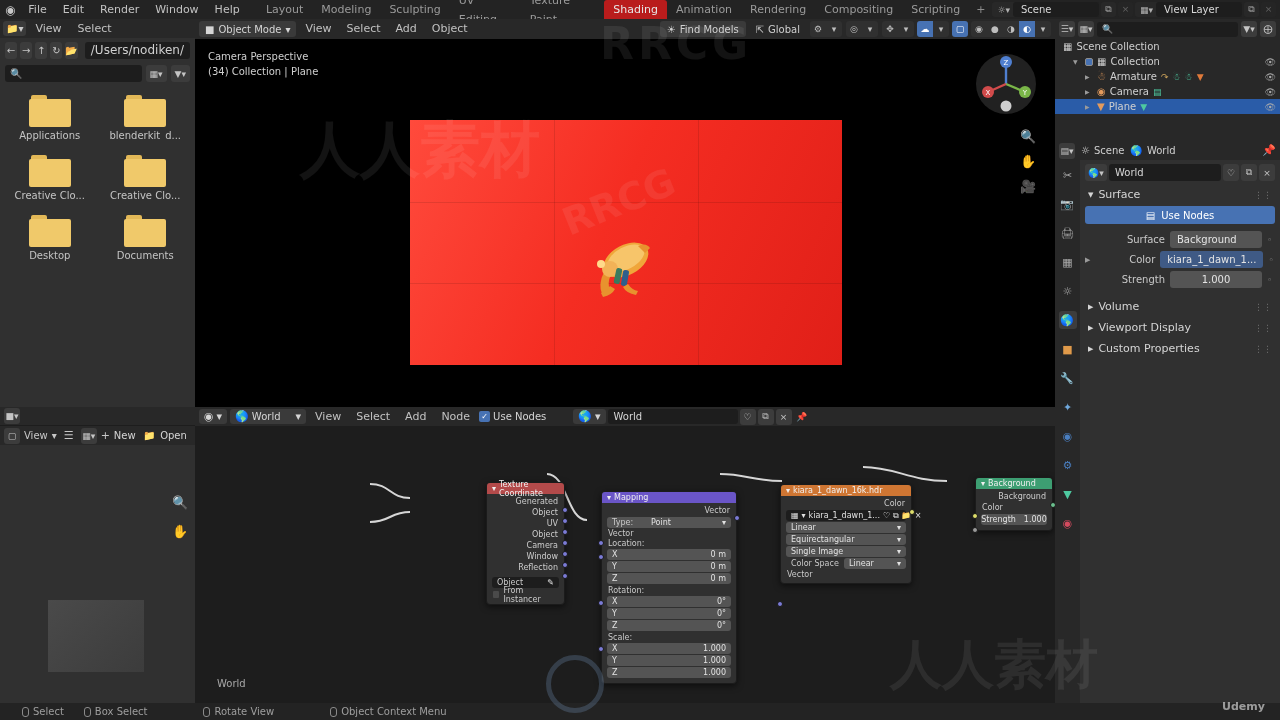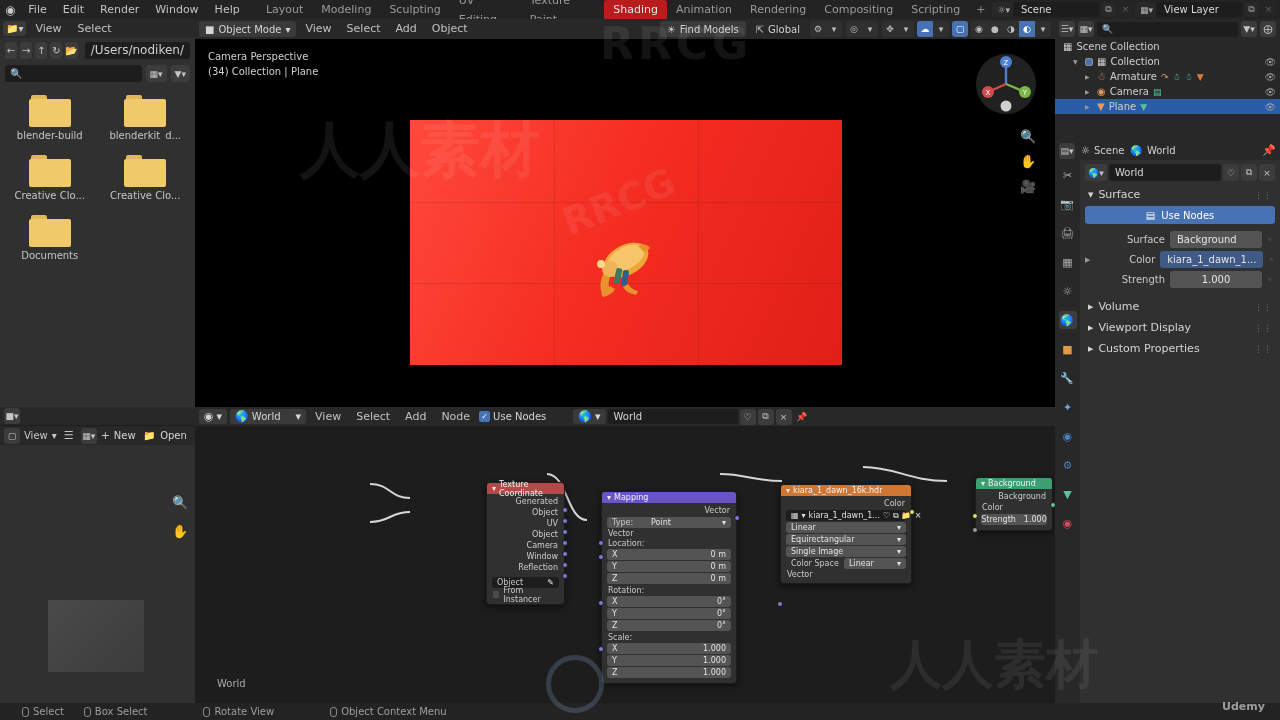--- a/index.html
+++ b/index.html
@@ -225,21 +225,21 @@
       </div>
       <div class="smallbtn">▦▾</div>
       <div class="smallbtn">▼▾</div>
     </div>
     <div class="fb-grid">
       <div class="fb-item">
         <div class="folder">
             <div class="tab"></div>
             <div class="body"></div>
           </div>
-        <div class="fb-label">blender-build</div>
+        <div class="fb-label">Applications</div>
       </div>
       <div class="fb-item">
         <div class="folder">
             <div class="tab"></div>
             <div class="body"></div>
           </div>
         <div class="fb-label">blenderkit_d...</div>
       </div>
       <div class="fb-item">
         <div class="folder">
@@ -247,20 +247,27 @@
             <div class="body"></div>
           </div>
         <div class="fb-label">Creative Clo...</div>
       </div>
       <div class="fb-item">
         <div class="folder">
             <div class="tab"></div>
             <div class="body"></div>
           </div>
         <div class="fb-label">Creative Clo...</div>
+      </div>
+      <div class="fb-item">
+        <div class="folder">
+            <div class="tab"></div>
+            <div class="body"></div>
+          </div>
+        <div class="fb-label">Desktop</div>
       </div>
       <div class="fb-item">
         <div class="folder">
             <div class="tab"></div>
             <div class="body"></div>
           </div>
         <div class="fb-label">Documents</div>
       </div>
     </div>
   </div>

